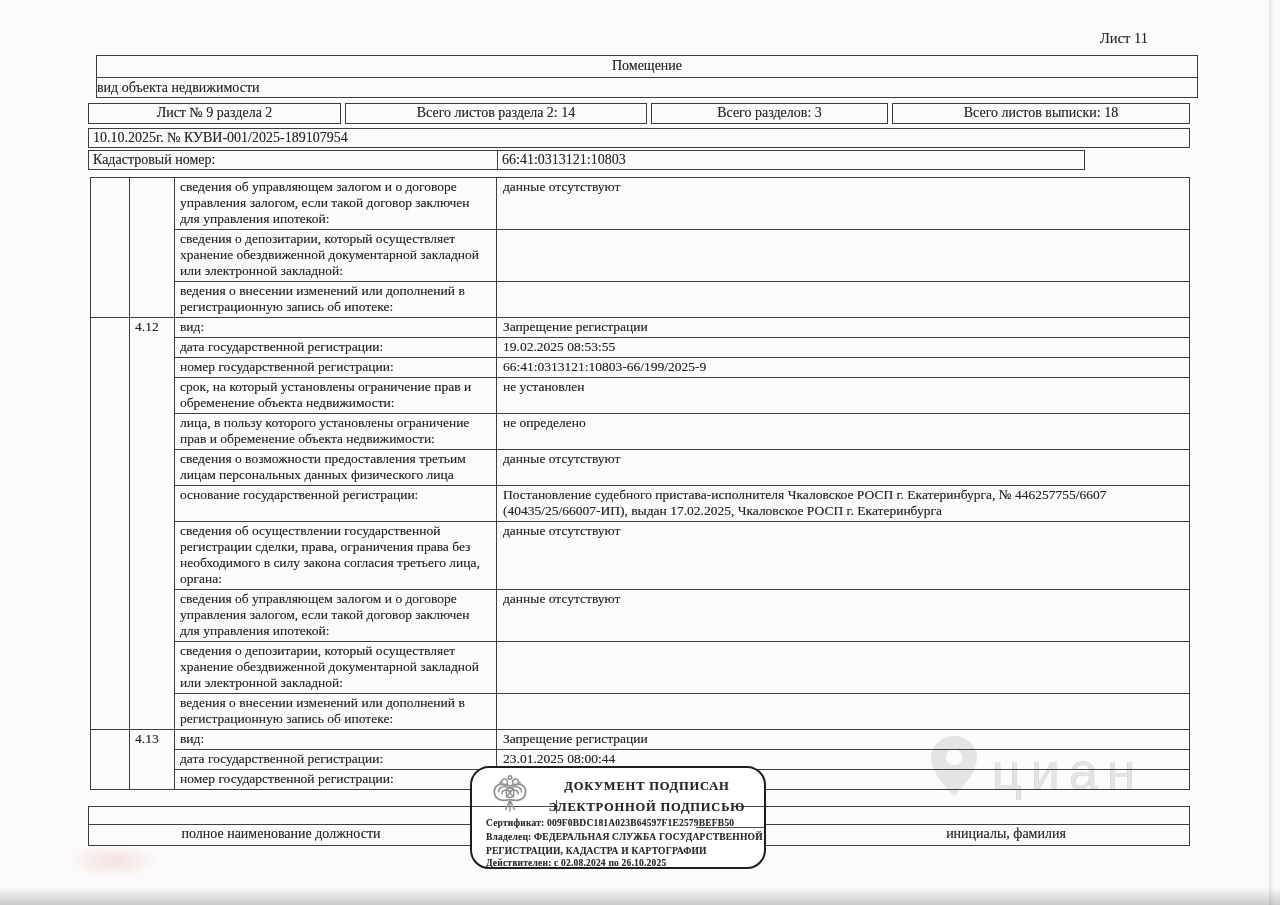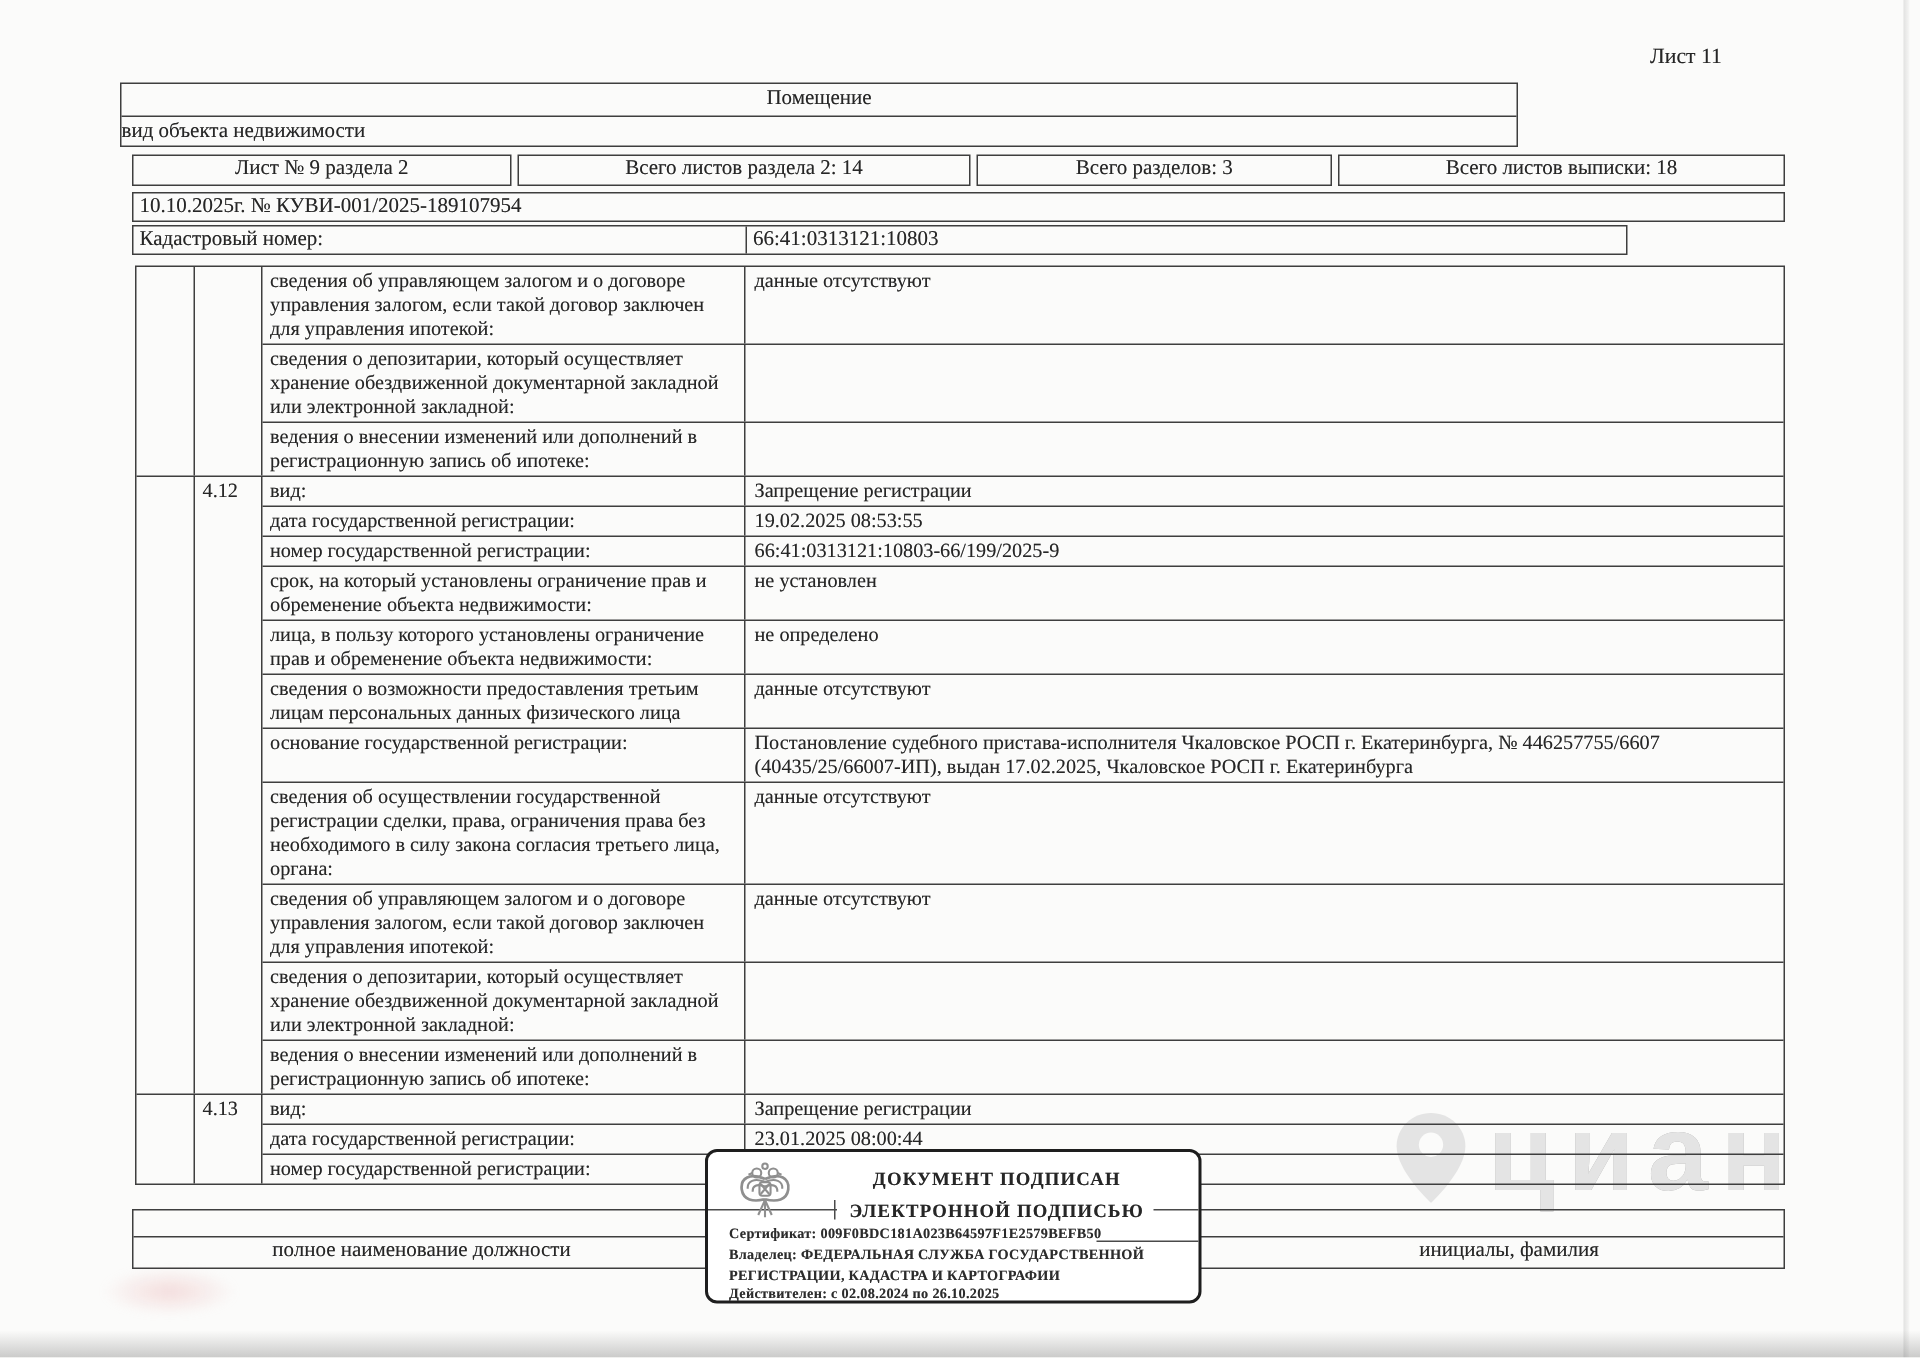--- a/index.html
+++ b/index.html
@@ -13,21 +13,21 @@
   body{
     font-family:"Liberation Serif", serif;
     color:var(--txt);
     background:#fbfbfa;
     position:relative;
   }
   .doc-text{text-shadow:0 0 .4px rgba(70,70,70,.5)}
   
   .sheet-label{position:absolute;top:30px;right:132px;font-size:14.5px}
   
-  .objbox{position:absolute;left:80px;top:55px;width:932px;border:1.8px solid var(--bd);background:transparent}
+  .objbox{position:absolute;left:96px;top:55px;width:1102px;border:1.8px solid var(--bd);background:transparent}
   .objbox .r1{height:21px;text-align:center;font-size:14px;line-height:20px}
   .objbox .r2{height:20px;text-align:left;font-size:14px;line-height:19px;border-top:1.5px solid var(--bd)}
   .hcell{position:absolute;top:103px;height:21px;border:1.8px solid var(--bd);text-align:center;font-size:14px;line-height:18px;background:transparent}
   .hc1{left:88px;width:253px}
   .hc2{left:345px;width:302px}
   .hc3{left:651px;width:237px}
   .hc4{left:892px;width:298px}
   .datebox{position:absolute;left:88px;top:128px;width:1102px;height:20px;border:1.8px solid var(--bd);font-size:14px;line-height:17px;padding-left:4px}
   .cadbox{position:absolute;left:88px;top:150px;width:997px;height:20px;border:1.8px solid var(--bd);display:flex;font-size:14px;line-height:17px}
   .cadbox .lab{width:409px;flex:none;border-right:1.5px solid var(--bd);padding-left:4px}
@@ -43,37 +43,37 @@
   .trow:last-child{border-bottom:none}
   .tlabel{width:322px;flex:none;border-right:1.4px solid var(--bd);padding:1px 6px 2px 5px;font-size:13.5px;line-height:16px}
   .tvalue{flex:1;padding:1px 8px 2px 6px;font-size:13.5px;line-height:16px}
   
   .sigbox{position:absolute;left:88px;top:806px;width:1102px;height:40px;border:1.6px solid var(--bd);z-index:2}
   .sigbox .sr1{height:18px;border-bottom:1.6px solid var(--bd)}
   .sigbox .sr2{position:relative;height:19px;font-size:14px;line-height:18px}
   .sig-left{position:absolute;left:0;top:0;width:384px;text-align:center}
   .sig-right{position:absolute;left:734px;top:0;width:366px;text-align:center}
   
-  .stamp{position:absolute;left:470px;top:766px;width:331px;height:103px;background:#fff;border:2.6px solid var(--stampbd);border-radius:8px;z-index:3}
+  .stamp{position:absolute;left:470px;top:766px;width:296px;height:103px;background:#fff;border:2.6px solid var(--stampbd);border-radius:19px;z-index:3}
   .stamp .t1{position:absolute;top:11px;left:66px;right:8px;text-align:center;font-weight:bold;font-size:12.5px;letter-spacing:.8px}
   .stamp .t2{position:absolute;top:32px;left:66px;right:8px;text-align:center;font-weight:bold;font-size:12.5px;letter-spacing:.8px}
   .stamp .fine{position:absolute;left:14px;right:6px;font-family:Liberation Serif, serif;font-weight:bold;font-size:9.5px;color:#2c2c2c;letter-spacing:.2px;white-space:nowrap}
   .stamp .cert{top:50px}
   .stamp .own1{top:64px}
   .stamp .own2{top:78px}
   .stamp .valid{top:90px}
   .eagle{position:absolute;left:19px;top:6px}
   .stub{position:absolute;border-top:1.5px solid #4a4a4a;height:0}
   .stub-l{left:0;top:38px;width:86px}
   .stub-tick{position:absolute;left:84px;top:32px;height:13px;width:0;border-left:1.5px solid #4a4a4a}
   .stub-r1{right:0;top:38px;width:30px}
   .stub-r2{right:0;top:59px;width:68px}
   
   .watermark{position:absolute;left:928px;top:736px;display:flex;align-items:flex-end;gap:12px;z-index:0;user-select:none}
-  .wm-text{font-family:"Liberation Sans",sans-serif;font-weight:bold;font-size:72px;line-height:.92;letter-spacing:9px;color:var(--wm)}
+  .wm-text{font-family:"Liberation Sans",sans-serif;font-weight:normal;font-size:52px;line-height:.92;letter-spacing:9px;color:var(--wm)}
   
   .edge-right{position:absolute;top:0;bottom:0;right:7px;width:4px;background:linear-gradient(to right,rgba(0,0,0,.10),rgba(0,0,0,.02));z-index:4}
   .edge-bottom{position:absolute;left:0;right:0;bottom:0;height:18px;background:linear-gradient(to bottom,rgba(0,0,0,0),rgba(90,90,90,.30));z-index:4}
   .smudge{position:absolute;left:68px;top:845px;width:90px;height:32px;background:radial-gradient(ellipse at center,rgba(235,185,185,.45),rgba(235,185,185,0) 70%);filter:blur(3px);z-index:0}
 </style>
 </head>
 <body class="doc-text">
 
 <div class="watermark">
   <svg width="52" height="60" viewBox="0 0 28 34" xmlns="http://www.w3.org/2000/svg">

